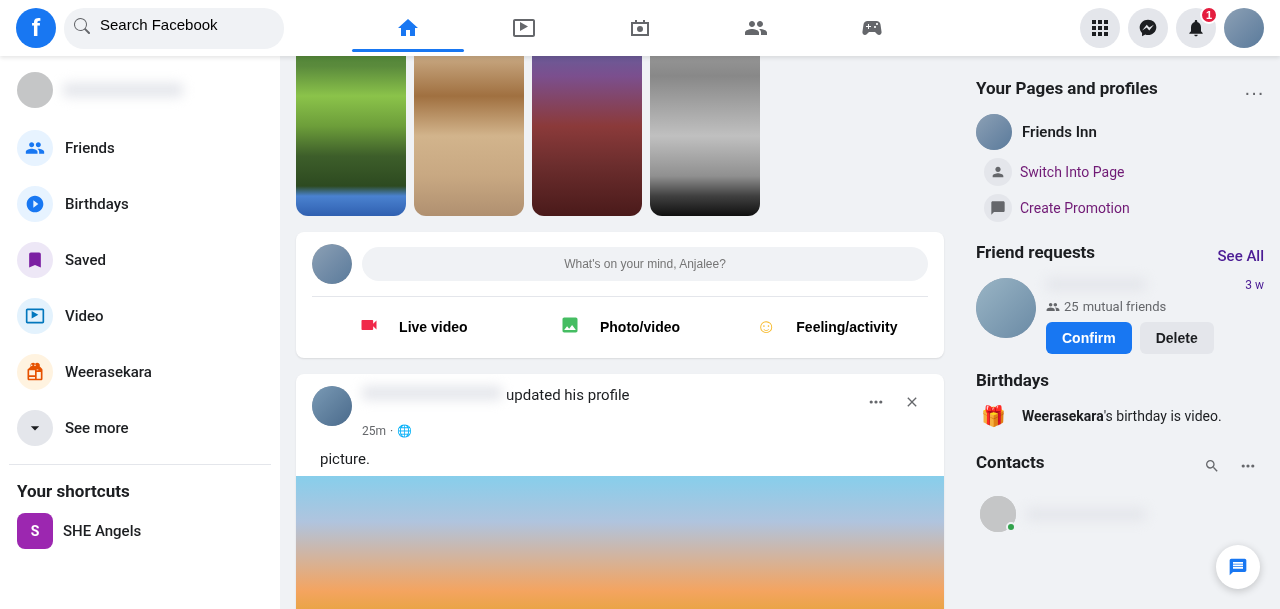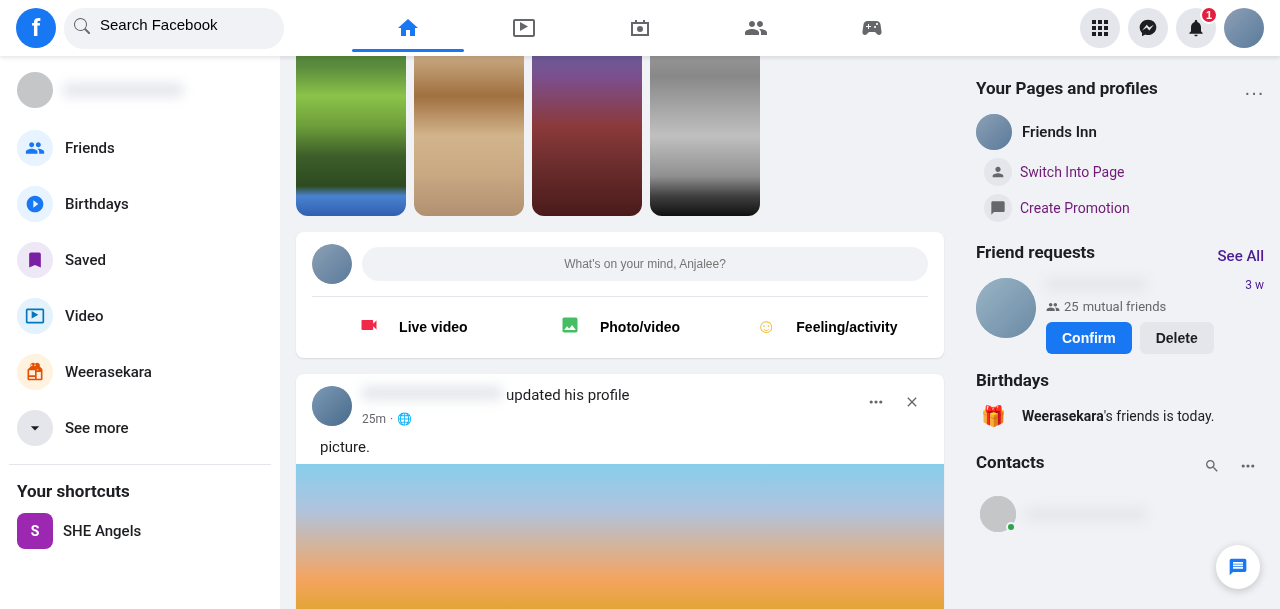--- a/index.html
+++ b/index.html
@@ -378,21 +378,21 @@
       </button>
     </div>
   </div>
 
   <div class="feed-post">
     <div class="feed-post-header">
       <div class="post-user-avatar">
         <div style="width:100%;height:100%;background:linear-gradient(135deg,#7a9ab5,#4a6a8b);border-radius:50%;"></div>
       </div>
       <div class="post-user-info">
-        <div style="display:flex; gap:4px; align-items:center; margin-bottom:8px;">
+        <div style="display:flex; gap:4px; align-items:center; margin-bottom:20px;">
           <div class="post-user-name-blurred blurred-overlay"></div>
           <span style="font-size:15px;">updated his profile</span>
         </div>
         <div class="post-meta">
           <span>25m</span>
           <span>·</span>
           <span>🌐</span>
         </div>
       </div>
       <div class="post-header-actions">
@@ -476,21 +476,21 @@
         </div>
       </div>
     </div>
   </div>
 
   <div class="birthdays-section">
     <div class="right-section-title">Birthdays</div>
     <div class="birthday-item">
       <div class="birthday-icon">🎁</div>
       <div class="birthday-text">
-        <span class="birthday-name">Weerasekara</span><span>'s friends is today.</span>
+        <span class="birthday-name">Weerasekara</span><span>'s birthday is video.</span>
       </div>
     </div>
   </div>
 
   <div class="contacts-section">
     <div class="contacts-header">
       <span class="right-section-title">Contacts</span>
       <div class="contacts-icons">
         <button class="contact-icon-btn">
           <svg width="16" height="16" viewBox="0 0 24 24" fill="currentColor">

